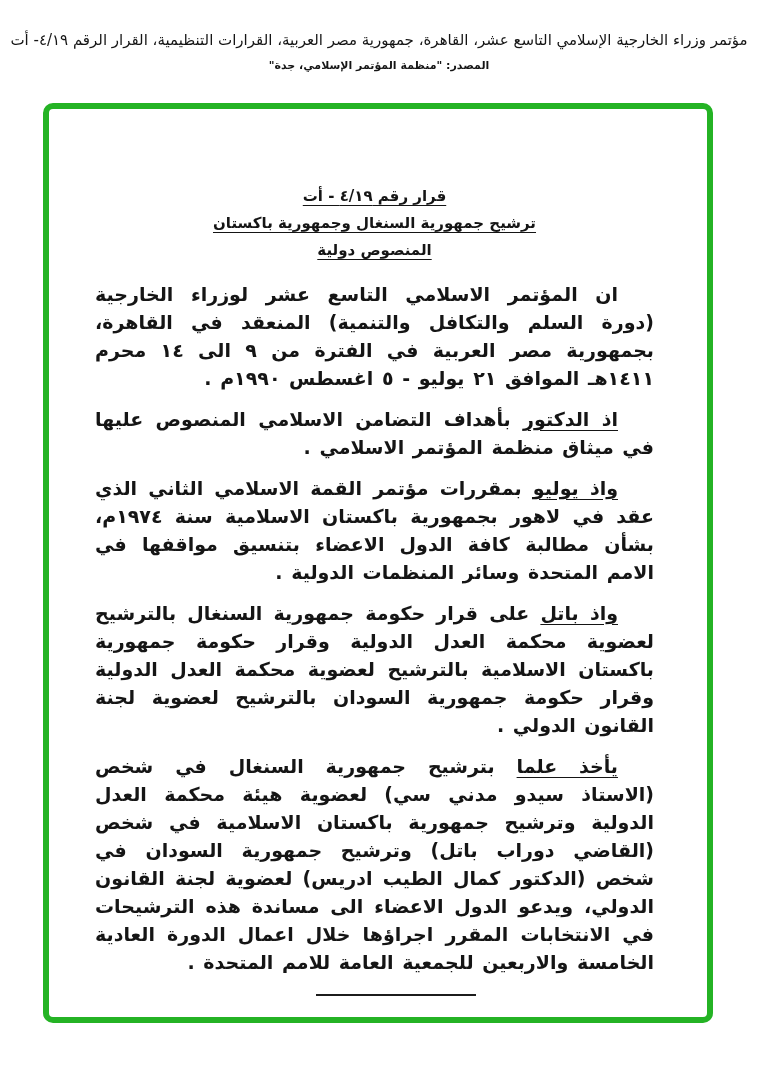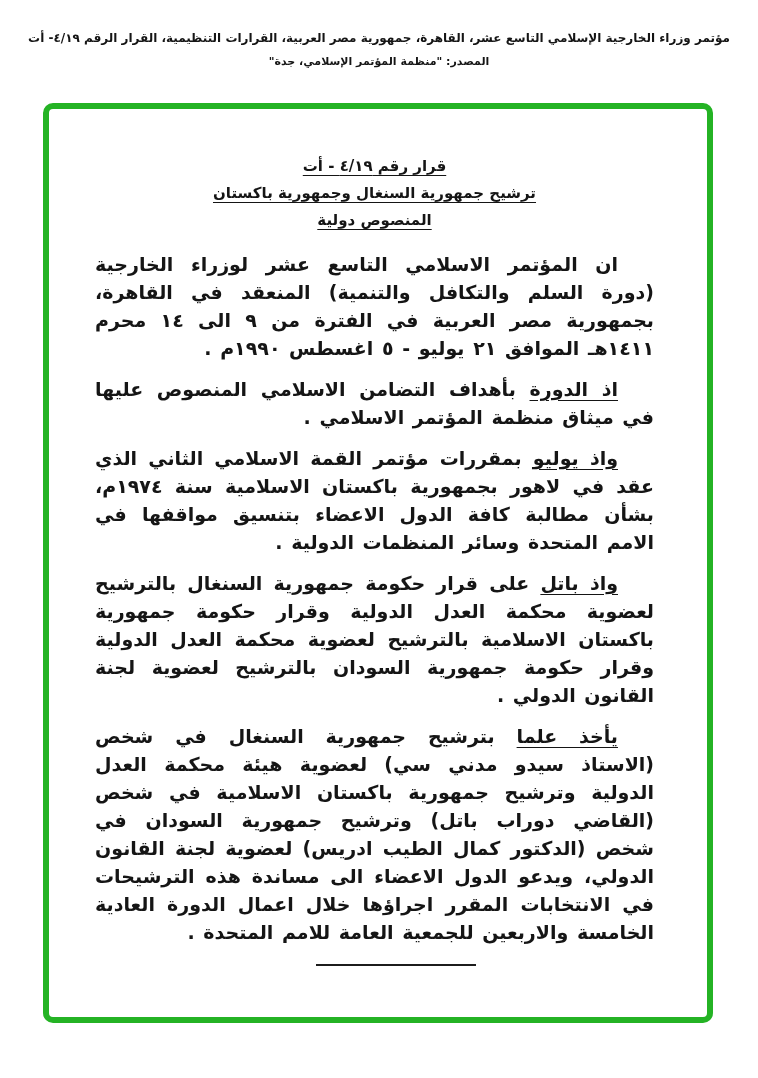--- a/index.html
+++ b/index.html
@@ -15,22 +15,22 @@
   
   .header {
     position: absolute;
     top: 31px;
     left: 0;
     right: 0;
     text-align: center;
     direction: rtl;
   }
   .header-line1 {
-    font-size: 12px;
-    font-weight: bold;
+    font-size: 15px;
+    font-weight: normal;
     white-space: nowrap;
   }
   .header-line2 {
     font-size: 11px;
     font-weight: bold;
     margin-top: 10px;
   }
   
   .frame {
     position: absolute;
@@ -38,21 +38,21 @@
     top: 103px;
     width: 670px;
     height: 920px;
     box-sizing: border-box;
     border: 6px solid #24b324;
     border-radius: 10px;
     background: #ffffff;
   }
   .doc {
     position: absolute;
-    top: 44px;
+    top: 74px;
     right: 53px;
     left: 46px;
     direction: rtl;
   }
   .title-block {
     text-align: center;
     font-weight: bold;
     font-size: 15px;
   }
   .title-line {
@@ -101,21 +101,21 @@
 
 
   <div class="title-line">ترشيح جمهورية السنغال وجمهورية باكستان</div>
 
 
   <div class="title-line">المنصوص دولية</div>
 </div>
       <div class="paras" id="paras">
   <p class="para"><span class="lead"></span><span class="ptext">ان المؤتمر الاسلامي التاسع عشر لوزراء الخارجية (دورة السلم والتكافل والتنمية) المنعقد في القاهرة، بجمهورية مصر العربية في الفترة من ٩ الى ١٤ محرم ١٤١١هـ الموافق ٢١ يوليو - ٥ اغسطس ١٩٩٠م .</span></p>
 
-  <p class="para"><span class="lead">اذ الدورة</span><span class="ptext"> بأهداف التضامن الاسلامي المنصوص عليها في ميثاق منظمة المؤتمر الاسلامي .</span></p>
+  <p class="para"><span class="lead">اذ الدكتور</span><span class="ptext"> بأهداف التضامن الاسلامي المنصوص عليها في ميثاق منظمة المؤتمر الاسلامي .</span></p>
 
   <p class="para"><span class="lead">واذ يوليو</span><span class="ptext"> بمقررات مؤتمر القمة الاسلامي الثاني الذي عقد في لاهور بجمهورية باكستان الاسلامية سنة ١٩٧٤م، بشأن مطالبة كافة الدول الاعضاء بتنسيق مواقفها في الامم المتحدة وسائر المنظمات الدولية .</span></p>
 
   <p class="para"><span class="lead">واذ باتل</span><span class="ptext"> على قرار حكومة جمهورية السنغال بالترشيح لعضوية محكمة العدل الدولية وقرار حكومة جمهورية باكستان الاسلامية بالترشيح لعضوية محكمة العدل الدولية وقرار حكومة جمهورية السودان بالترشيح لعضوية لجنة القانون الدولي .</span></p>
 
   <p class="para"><span class="lead">يأخذ علما</span><span class="ptext"> بترشيح جمهورية السنغال في شخص (الاستاذ سيدو مدني سي) لعضوية هيئة محكمة العدل الدولية وترشيح جمهورية باكستان الاسلامية في شخص (القاضي دوراب باتل) وترشيح جمهورية السودان في شخص (الدكتور كمال الطيب ادريس) لعضوية لجنة القانون الدولي، ويدعو الدول الاعضاء الى مساندة هذه الترشيحات في الانتخابات المقرر اجراؤها خلال اعمال الدورة العادية الخامسة والاربعين للجمعية العامة للامم المتحدة .</span></p>
 </div>
       <div class="separator"></div>
     </div>
   </div>

